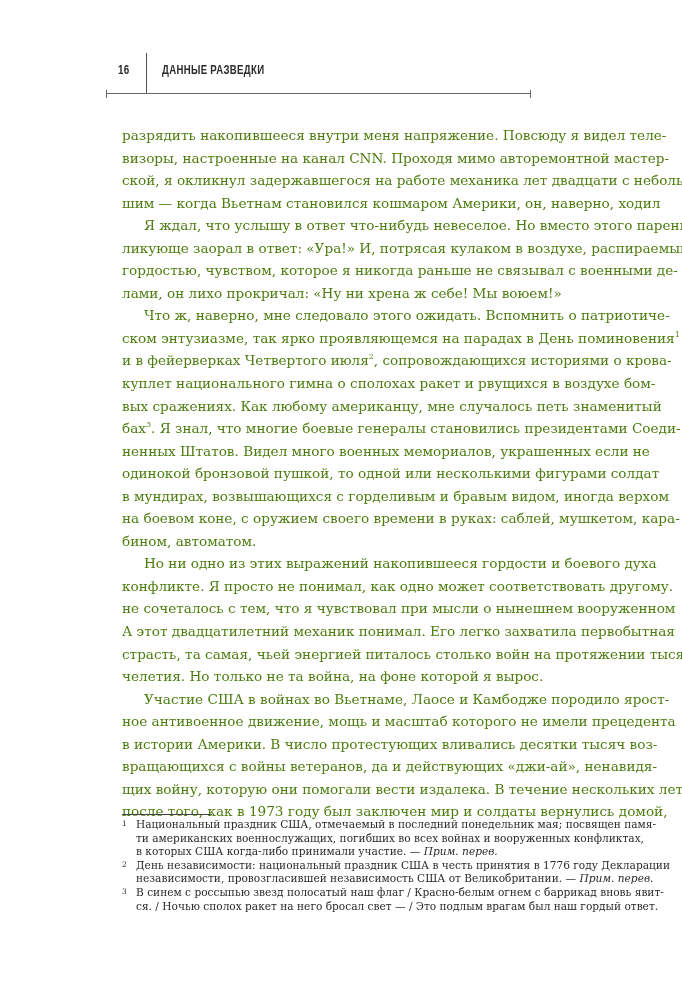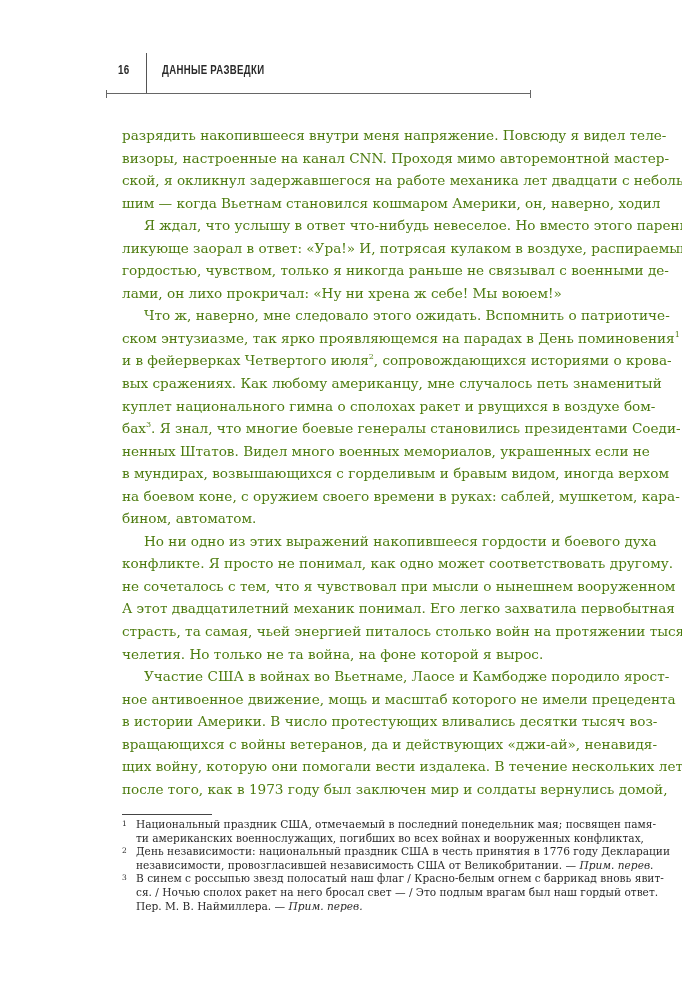--- a/index.html
+++ b/index.html
@@ -42,29 +42,30 @@
   <div class="hdr-num">16</div>
   <div class="hdr-title">ДАННЫЕ РАЗВЕДКИ</div>
 
   <div class="body-text" id="body-text">
       <span class="line"><span>разрядить накопившееся внутри меня напряжение. Повсюду я видел теле-</span></span>
       <span class="line"><span>визоры, настроенные на канал CNN. Проходя мимо авторемонтной мастер-</span></span>
       <span class="line"><span>ской, я окликнул задержавшегося на работе механика лет двадцати с неболь-</span></span>
       <span class="line"><span>шим — когда Вьетнам становился кошмаром Америки, он, наверно, ходил</span></span>
       <span class="line indent"><span>Я ждал, что услышу в ответ что-нибудь невеселое. Но вместо этого парень</span></span>
       <span class="line"><span>ликующе заорал в ответ: «Ура!» И, потрясая кулаком в воздухе, распираемый</span></span>
-      <span class="line"><span>гордостью, чувством, только я никогда раньше не связывал с военными де-</span></span>
+      <span class="line"><span>гордостью, чувством, которое я никогда раньше не связывал с военными де-</span></span>
       <span class="line last"><span>лами, он лихо прокричал: «Ну ни хрена ж себе! Мы воюем!»</span></span>
       <span class="line indent"><span>Что ж, наверно, мне следовало этого ожидать. Вспомнить о патриотиче-</span></span>
       <span class="line"><span>ском энтузиазме, так ярко проявляющемся на парадах в День поминовения</span><sup>1</sup></span>
       <span class="line"><span>и в фейерверках Четвертого июля</span><sup>2</sup><span>, сопровождающихся историями о крова-</span></span>
+      <span class="line"><span>куплет национального гимна о сполохах ракет и рвущихся в воздухе бом-</span></span>
       <span class="line"><span>вых сражениях. Как любому американцу, мне случалось петь знаменитый</span></span>
-      <span class="line"><span>куплет национального гимна о сполохах ракет и рвущихся в воздухе бом-</span></span>
       <span class="line"><span>бах</span><sup>3</sup><span>. Я знал, что многие боевые генералы становились президентами Соеди-</span></span>
       <span class="line"><span>ненных Штатов. Видел много военных мемориалов, украшенных если не</span></span>
+      <span class="line"><span>одинокой бронзовой пушкой, то одной или несколькими фигурами солдат</span></span>
       <span class="line"><span>в мундирах, возвышающихся с горделивым и бравым видом, иногда верхом</span></span>
       <span class="line"><span>на боевом коне, с оружием своего времени в руках: саблей, мушкетом, кара-</span></span>
       <span class="line last"><span>бином, автоматом.</span></span>
       <span class="line indent"><span>Но ни одно из этих выражений накопившееся гордости и боевого духа</span></span>
       <span class="line"><span>конфликте. Я просто не понимал, как одно может соответствовать другому.</span></span>
       <span class="line"><span>не сочеталось с тем, что я чувствовал при мысли о нынешнем вооруженном</span></span>
       <span class="line"><span>А этот двадцатилетний механик понимал. Его легко захватила первобытная</span></span>
       <span class="line"><span>страсть, та самая, чьей энергией питалось столько войн на протяжении тыся-</span></span>
       <span class="line last"><span>челетия. Но только не та война, на фоне которой я вырос.</span></span>
       <span class="line indent"><span>Участие США в войнах во Вьетнаме, Лаосе и Камбодже породило ярост-</span></span>
@@ -74,26 +75,26 @@
       <span class="line"><span>щих войну, которую они помогали вести издалека. В течение нескольких лет</span></span>
       <span class="line"><span>после того, как в 1973 году был заключен мир и солдаты вернулись домой,</span></span>
     </div>
 
   <div class="fn-rule"></div>
   <div class="footnotes" id="footnotes">
       <div class="fn">
         <span class="fn-mark">1</span>
         <span class="fn-line"><span>Национальный праздник США, отмечаемый в последний понедельник мая; посвящен памя-</span></span>
         <span class="fn-line"><span>ти американских военнослужащих, погибших во всех войнах и вооруженных конфликтах,</span></span>
+        <span class="fn-line last"><span>в которых США когда-либо принимали участие. — </span><i>Прим. перев.</i></span>
       </div>
       <div class="fn">
         <span class="fn-mark">2</span>
         <span class="fn-line"><span>День независимости: национальный праздник США в честь принятия в 1776 году Декларации</span></span>
         <span class="fn-line"><span>независимости, провозгласившей независимость США от Великобритании. — </span><i>Прим. перев.</i></span>
       </div>
       <div class="fn">
         <span class="fn-mark">3</span>
         <span class="fn-line"><span>В синем с россыпью звезд полосатый наш флаг / Красно-белым огнем с баррикад вновь явит-</span></span>
         <span class="fn-line"><span>ся. / Ночью сполох ракет на него бросал свет — / Это подлым врагам был наш гордый ответ.</span></span>
-        <span class="fn-line last"><span>Пер. М. В. Наймиллера. — </span><i>Прим. перев.</i></span>
       </div>
     </div>
 </div>
 
 </body></html>

